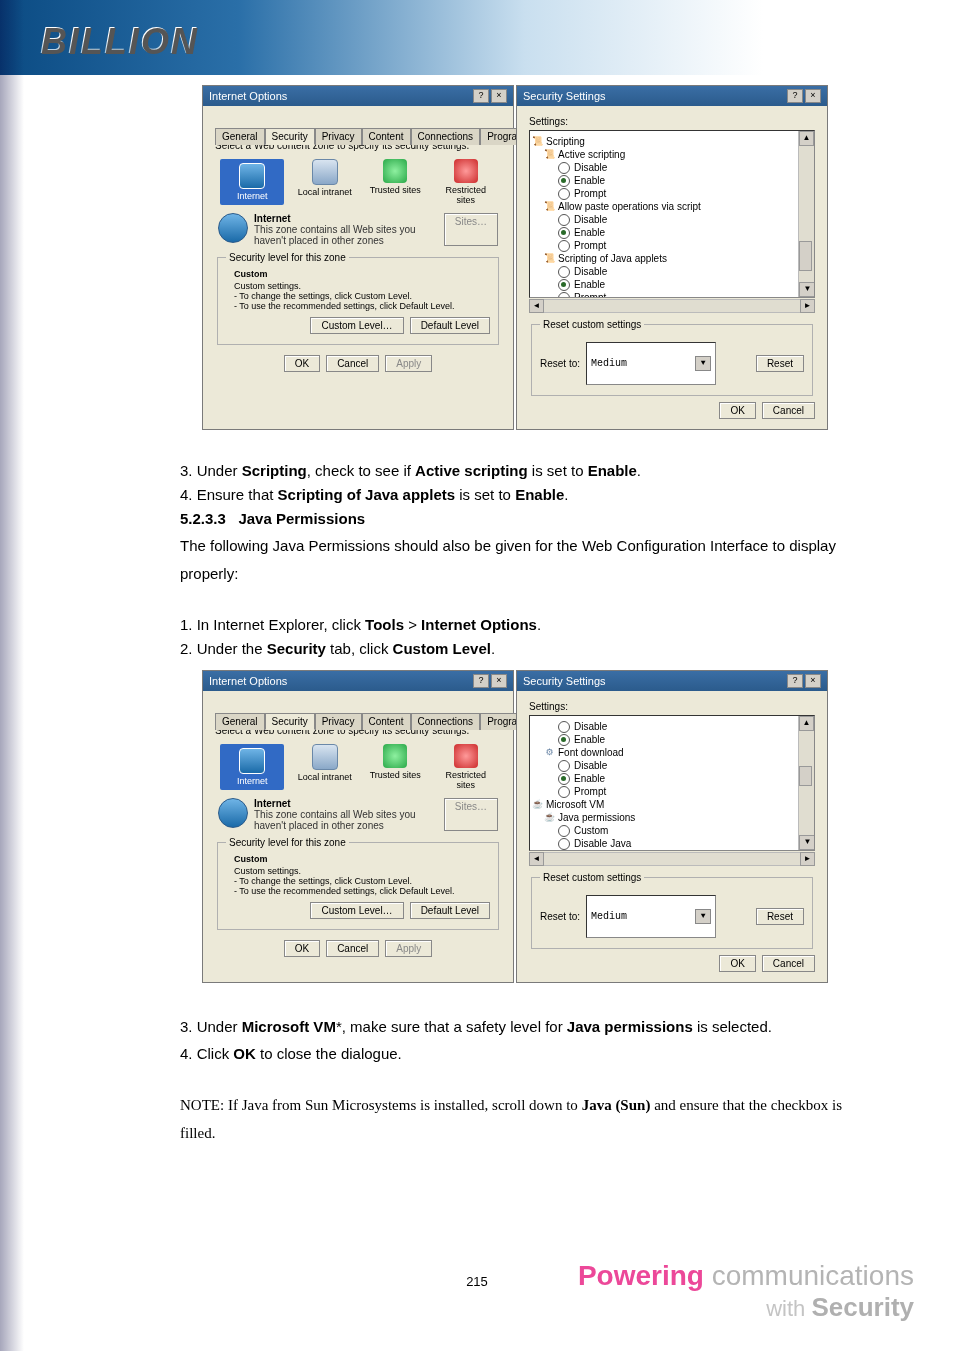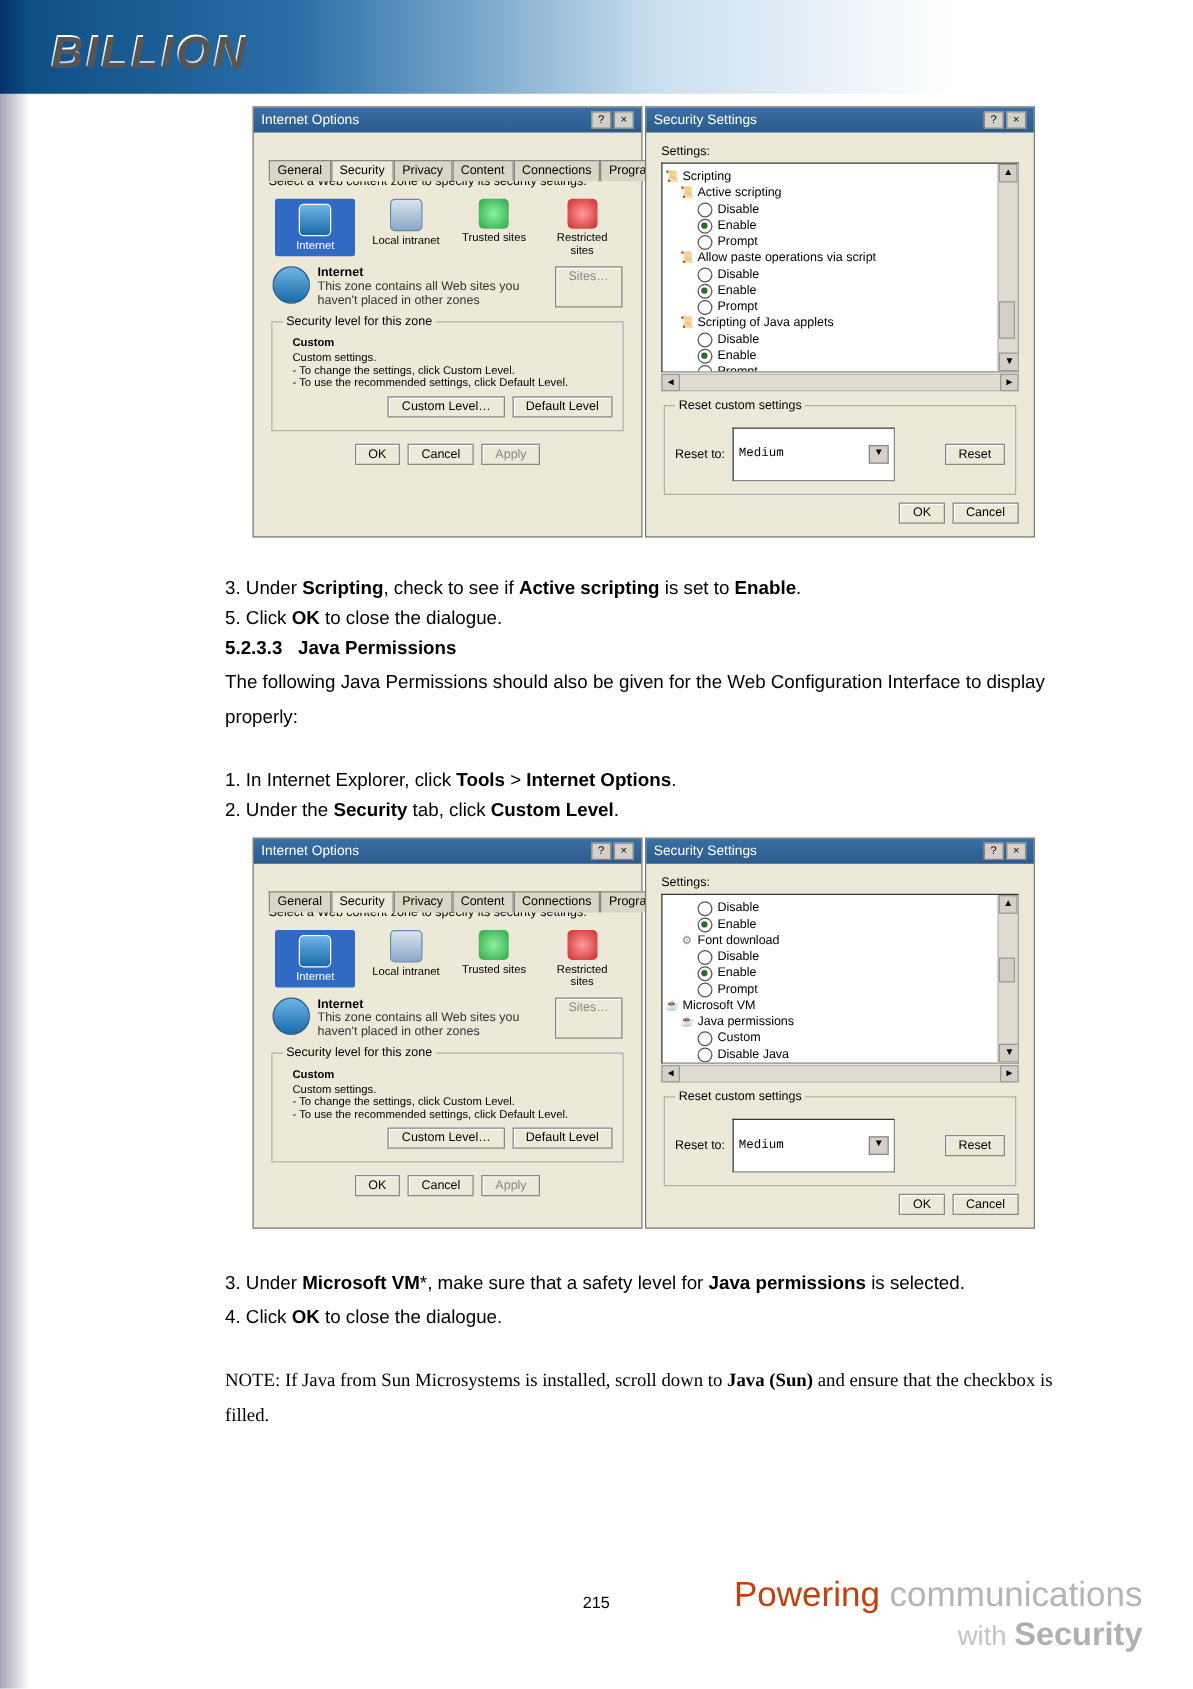--- a/index.html
+++ b/index.html
@@ -62,21 +62,21 @@
   .select .drop{width:14px;height:13px;background:#d4d0c8;border:1px solid #888;font-size:8px;text-align:center;line-height:11px;}
   
   .doc{font-size:15px;line-height:22px;}
   .doc b{font-weight:bold;}
   .doc p{margin:2px 0;}
   .doc .step{margin:2px 0;}
   .sect-head{font-weight:bold;margin:28px 0 24px 0;font-size:15px;}
   .page-num{position:absolute;bottom:62px;width:954px;text-align:center;font-size:13px;}
   .power{position:absolute;bottom:28px;right:40px;text-align:right;font-family:Tahoma,sans-serif;}
   .power .l1{font-size:28px;color:#b4b4b4;}
-  .power .l1 .strong{font-weight:400;color:#c2410c;}
+  .power .l1 .strong{font-weight:700;color:#ec4899;}
   .power .l2{font-size:22px;color:#c4c4c4;}
   .power .l2 .s{font-size:26px;font-weight:700;color:#b0b0b0;}
 </style>
 </head>
 <body>
 <div class="page">
 
 <div class="header-bar"></div>
 <div class="logo">BILLION</div>
 <div class="side-shadow"></div>
@@ -243,21 +243,21 @@
         <div class="btn-row">
           <span class="btn">OK</span>
           <span class="btn">Cancel</span>
         </div>
       </div>
     </div>
   </div>
 
   <div class="doc">
     <p class="step"><span>3. Under </span><b>Scripting</b><span>, check to see if </span><b>Active scripting</b><span> is set to </span><b>Enable</b><span>.</span></p>
-    <p class="step"><span>5. Click </span><b>OK</b><span> to close the dialogue.</span></p>
+    <p class="step"><span>4. Ensure that </span><b>Scripting of Java applets</b><span> is set to </span><b>Enable</b><span>.</span></p>
 
     <p class="sect-head"><span>5.2.3.3</span>&nbsp;&nbsp;&nbsp;<span>Java Permissions</span></p>
 
     <p style="line-height:28px;">The following Java Permissions should also be given for the Web Configuration Interface to display properly:</p>
     <br>
     <p class="step"><span>1. In Internet Explorer, click </span><b>Tools</b><span> &gt; </span><b>Internet Options</b><span>.</span></p>
     <p class="step"><span>2. Under the </span><b>Security</b><span> tab, click </span><b>Custom Level</b><span>.</span></p>
   </div>
 
   <div class="dialog-row" style="margin-top:10px;">

